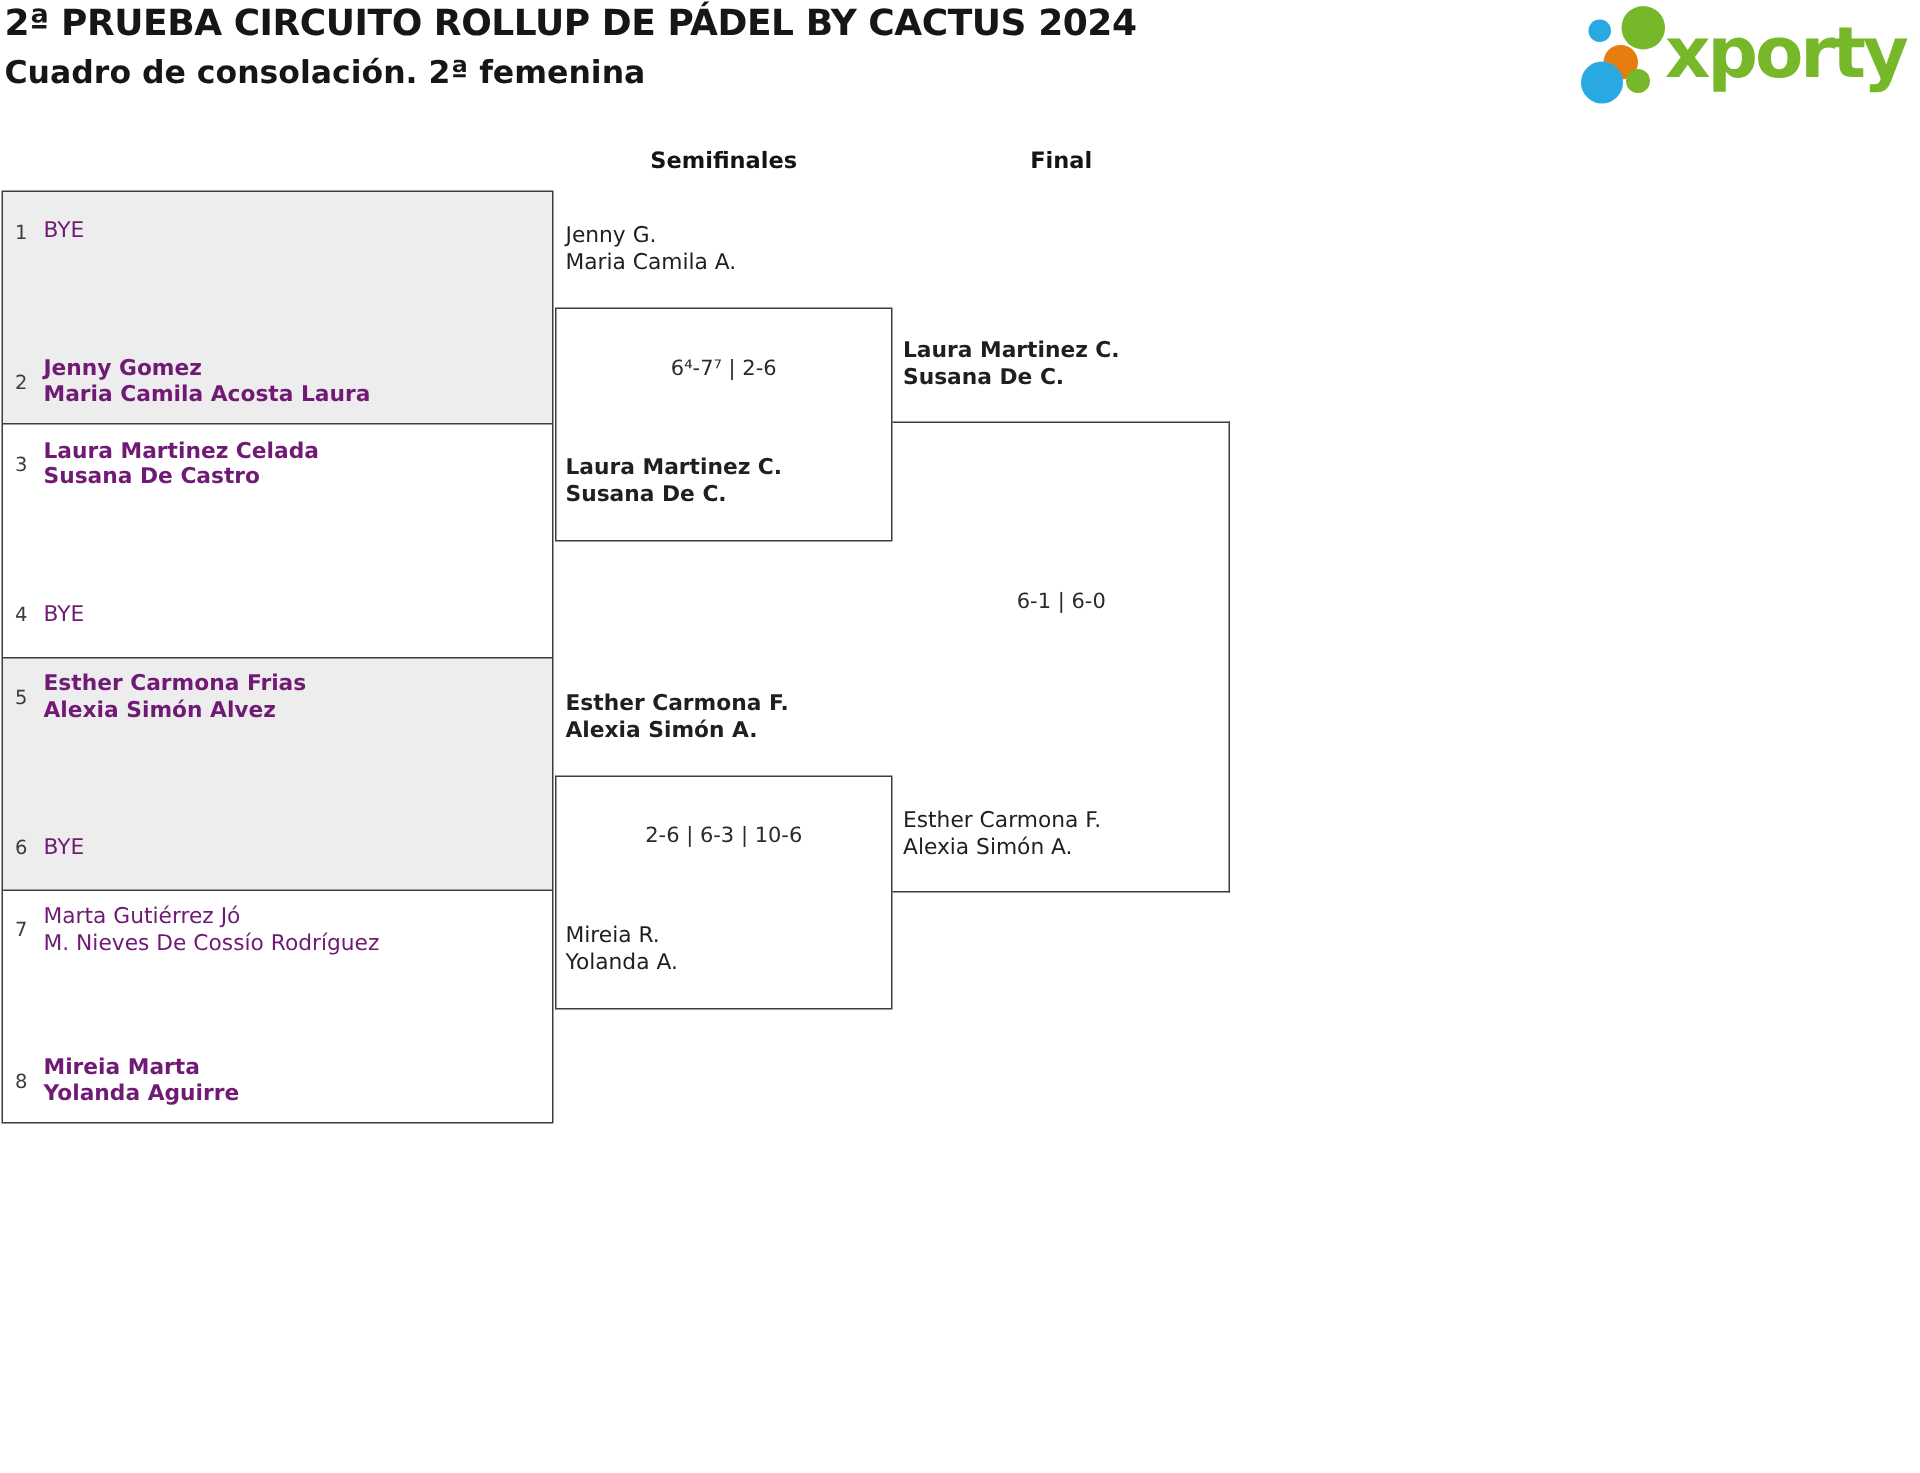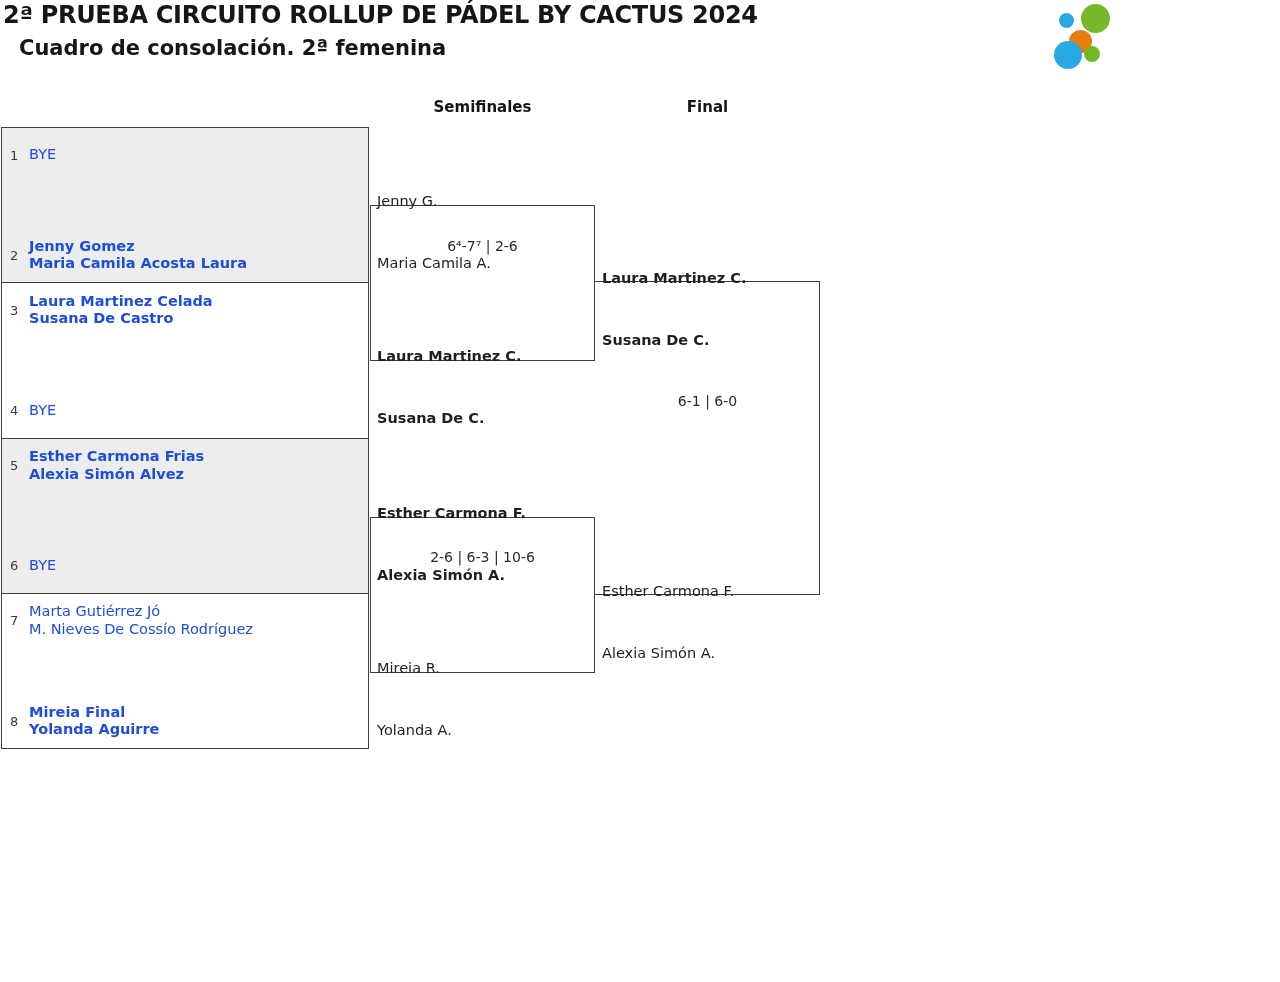--- a/index.html
+++ b/index.html
@@ -1,21 +1,21 @@
 <!DOCTYPE html>
 <html style="--logo-green: #76b82a; --logo-blue: #29a9e1; --logo-orange: #e87d0f; --border: #3d3d3d; --row-alt-bg: #ededed;"><head>
 <meta charset="utf-8">
 <style>
   html,body { margin:0; padding:0; background:#ffffff; }
   body { font-family:"DejaVu Sans","Liberation Sans",sans-serif; }
   .page { position:relative; width:1280px; height:816px; background:#fff; color:#1f1f1f; overflow:hidden; }
 
   
   .title1 { position:absolute; left:3px; top:1px; font-size:24px; font-weight:700; letter-spacing:-0.3px; color:#161616; white-space:nowrap; }
-  .title2 { position:absolute; left:3px; top:36px; font-size:21px; font-weight:700; color:#161616; white-space:nowrap;margin-left:16px; }
+  .title2 { position:absolute; left:3px; top:36px; font-size:21px; font-weight:700; color:#161616; white-space:nowrap; }
 
   .logo { position:absolute; left:1050px; top:0; width:228px; height:74px; }
   .dot  { position:absolute; border-radius:50%; }
   .dot-blue-small  { left:9px;  top:13px; width:15px; height:15px; background:var(--logo-blue); }
   .dot-green-big   { left:31px; top:4px;  width:29px; height:29px; background:var(--logo-green); }
   .dot-orange      { left:19px; top:30px; width:23px; height:23px; background:var(--logo-orange); }
   .dot-blue-big    { left:4px;  top:41px; width:28px; height:28px; background:var(--logo-blue); }
   .dot-green-small { left:34px; top:46px; width:16px; height:16px; background:var(--logo-green); }
   .logo-text { position:absolute; left:60px; top:10px; font-size:47px; line-height:52px; font-weight:700; letter-spacing:-2px; color:var(--logo-green); }
 
@@ -27,34 +27,34 @@
 
   
   .qf-col { position:absolute; left:1px; top:127px; width:368px; height:622px; box-sizing:border-box; border:1px solid var(--border); display:flex; flex-direction:column; }
   .qf-match { flex:1 1 0; position:relative; display:flex; flex-direction:column; justify-content:space-between; background:#fff; }
   .qf-match.alt { background:var(--row-alt-bg); }
   .qf-match + .qf-match { border-top:1px solid var(--border); }
 
   .slot { height:54px; display:flex; align-items:center; padding-left:8px; box-sizing:border-box; }
   .team { display:flex; align-items:center; }
   .seed { width:19px; flex:none; font-size:13px; color:#3c3c3c; }
-  .names { font-size:14.5px; line-height:17.5px; color:#1d4ed8; }
+  .names { font-size:14.5px; line-height:17.5px; color:#701a75; }
   .names .ln { display:block; white-space:nowrap; }
   .winner .names { font-weight:700; }
 
   .qf-score { position:absolute; left:0; right:0; top:50%; transform:translateY(-50%); text-align:center; font-size:14px; color:#2a2a2a; }
 
   
   .match-box { position:absolute; box-sizing:border-box; border:1px solid var(--border); background:transparent; }
   .box-sf1 { left:370px; top:205px; width:225px; height:156px; }
   .box-sf2 { left:370px; top:517px; width:225px; height:156px; }
   .box-final { left:595px; top:281px; width:225px; height:314px; border-left:none; }
 
   .pair { position:absolute; font-size:14.5px; line-height:17.5px; color:#1f1f1f; }
-  .pair .ln { display:block; white-space:nowrap;margin-top:44px; }
+  .pair .ln { display:block; white-space:nowrap; }
   .pair.winner { font-weight:700; }
   .p-sf1-top { left:377px; top:149px; }
   .p-sf1-bottom { left:377px; top:304px; }
   .p-sf2-top { left:377px; top:461px; }
   .p-sf2-bottom { left:377px; top:616px; }
   .p-final-top { left:602px; top:226px; }
   .p-final-bottom { left:602px; top:539px; }
 
   .score-label { position:absolute; width:225px; text-align:center; font-size:14px; color:#2a2a2a; }
   .s-sf1 { left:370px; top:238px; }
@@ -68,20 +68,21 @@
 
   <div class="title1">2ª PRUEBA CIRCUITO ROLLUP DE PÁDEL BY CACTUS 2024</div>
   <div class="title2">Cuadro de consolación. 2ª femenina</div>
 
   <div class="logo">
     <span class="dot dot-blue-small"></span>
     <span class="dot dot-green-big"></span>
     <span class="dot dot-orange"></span>
     <span class="dot dot-blue-big"></span>
     <span class="dot dot-green-small"></span>
+    <span class="logo-text">xporty</span>
   </div>
 
   <div class="round-header rh-2">Semifinales</div>
   <div class="round-header rh-3">Final</div>
 
   <div class="qf-col">
 
     <div class="qf-match alt">
       <div class="slot">
         <div class="team">
@@ -155,21 +156,21 @@
           <span class="names">
             <span class="ln">Marta Gutiérrez Jó</span>
             <span class="ln">M. Nieves De Cossío Rodríguez</span>
           </span>
         </div>
       </div>
       <div class="slot">
         <div class="team winner">
           <span class="seed">8</span>
           <span class="names">
-            <span class="ln">Mireia Final</span>
+            <span class="ln">Mireia Marta</span>
             <span class="ln">Yolanda Aguirre</span>
           </span>
         </div>
       </div>
     </div>
 
   </div>
 
   <div class="match-box box-sf1"></div>
   <div class="match-box box-sf2"></div>

